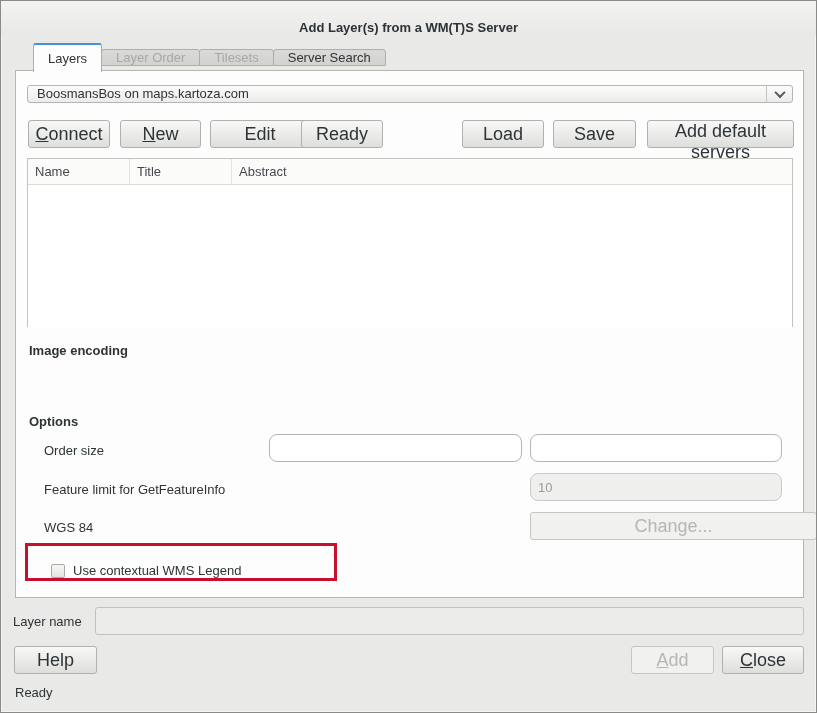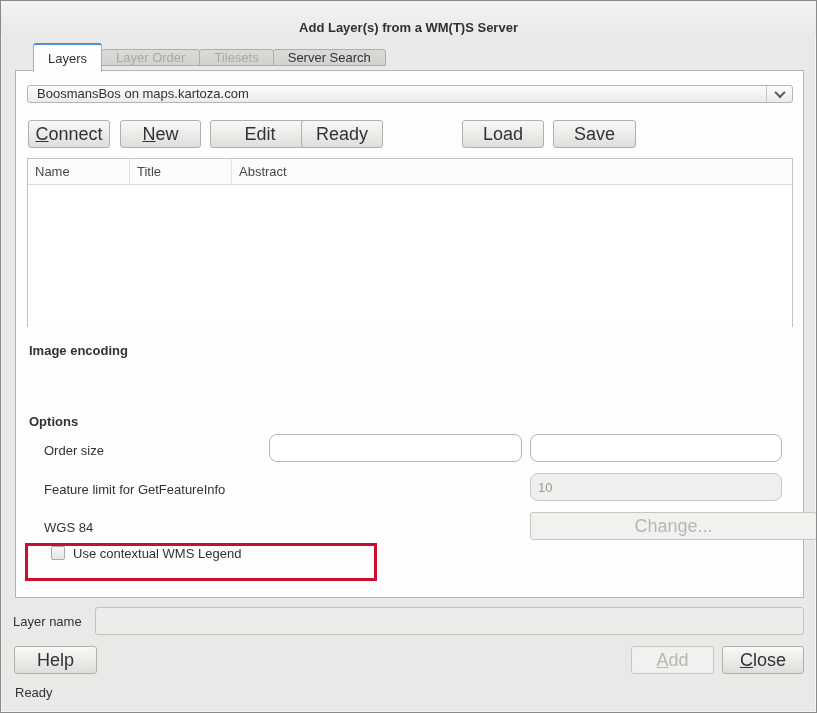--- a/index.html
+++ b/index.html
@@ -123,23 +123,23 @@
   }
   .text-input.disabled {
     background: #efefed;
     border-color: #c9c9c6;
     color: #9b9b98;
   }
 
   
   .red-box {
     position: absolute; left: 9px; top: 472px;
-    width: 352px; height: 38px;
+    width: 312px; height: 38px;
     border: 3px solid #c8102e;
-    display: flex; align-items: flex-start;
+    display: flex; align-items: flex-end;
   }
   .checkbox {
     width: 14px; height: 14px; margin-left: 23px;
     background: linear-gradient(#f7f7f6, #e4e4e2);
     border: 1px solid #aaaaa7; border-radius: 2px;
   }
   .checkbox-label { margin-left: 8px; color: #2e3436; }
 
   
   .layer-name-label { position: absolute; left: 12px; top: 613px; color: #2e3436; }
@@ -185,20 +185,21 @@
           <i class="chev"></i>
         </span>
     </div>
 
     <button class="btn mnemonic" style="left:12px; top:49px; width:82px;">Connect</button>
     <button class="btn mnemonic" style="left:104px; top:49px; width:81px;">New</button>
     <button class="btn" style="left:194px; top:49px; width:100px;">Edit</button>
     <button class="btn" style="left:285px; top:49px; width:82px;">Ready</button>
     <button class="btn" style="left:446px; top:49px; width:82px;">Load</button>
     <button class="btn" style="left:537px; top:49px; width:83px;">Save</button>
+    <button class="btn" style="left:631px; top:49px; width:147px;">Add default servers</button>
 
     <div class="table">
       <div class="thead">
         <div class="th" style="width:102px;">Name</div>
         <div class="th" style="width:102px;">Title</div>
         <div class="th" style="flex:1;">Abstract</div>
       </div>
       <div class="tbody"></div>
     </div>
 

